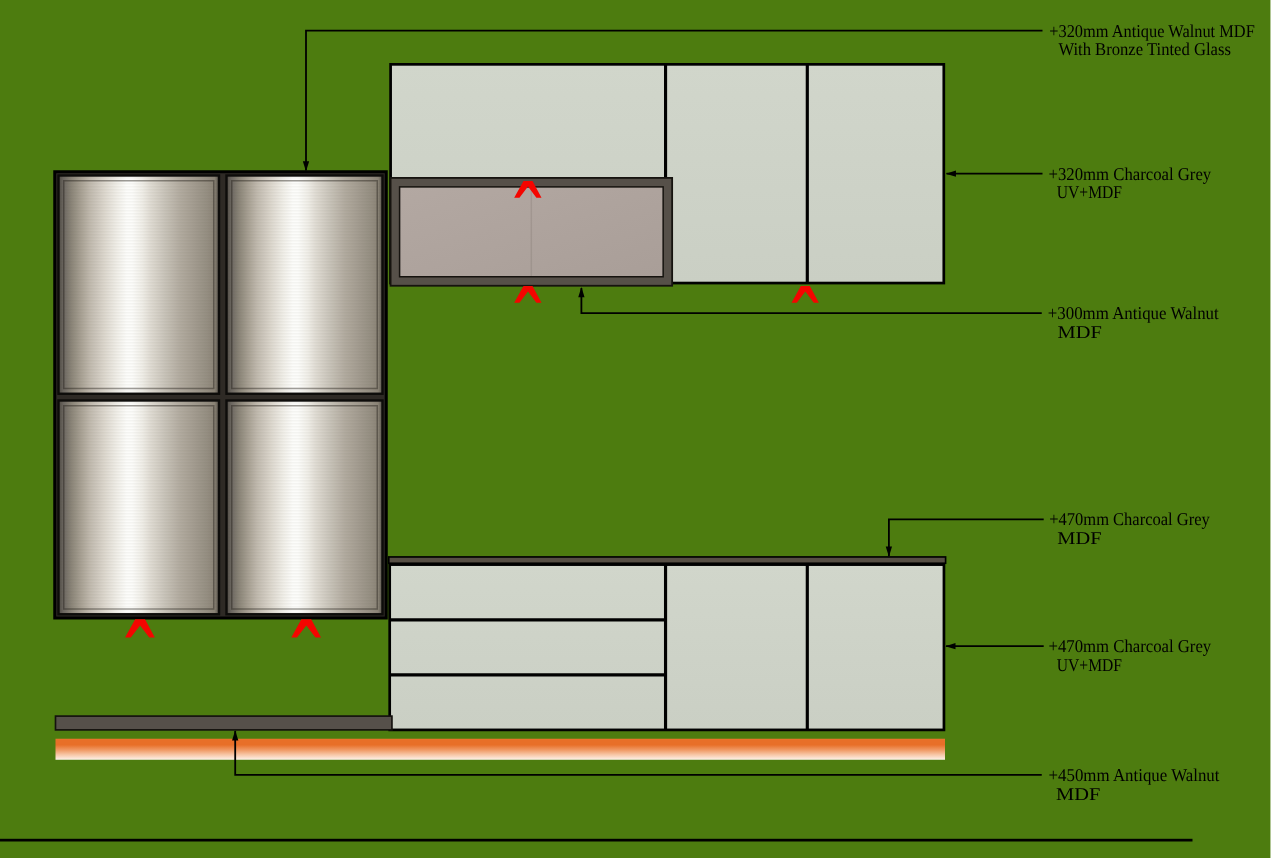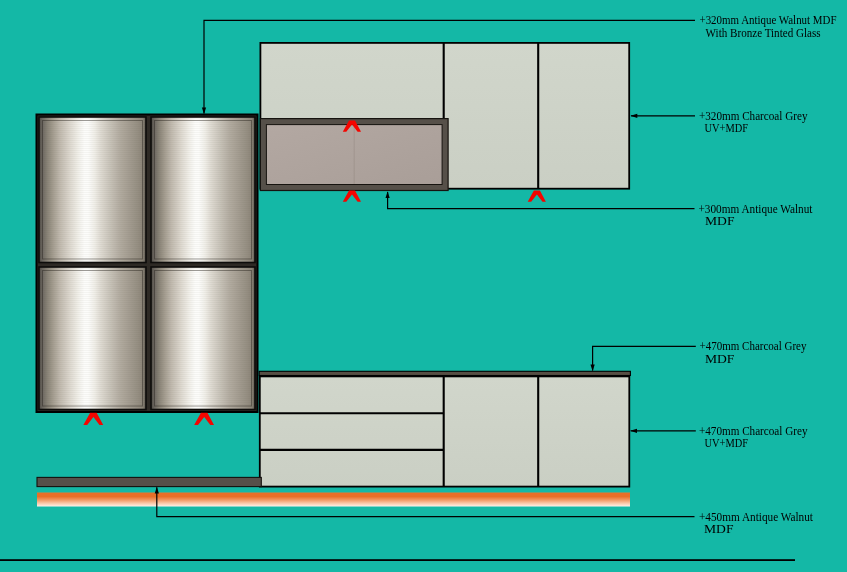--- a/index.html
+++ b/index.html
@@ -1,16 +1,16 @@
 <!DOCTYPE html>
 <html><head>
 <meta charset="utf-8">
 <style>
   html,body{margin:0;padding:0;background:#ffffff;}
-  .page{position:relative;width:847px;height:572px;background:#14b8a6;overflow:hidden;
+  .page{position:relative;width:847px;height:572px;background:#4d7c0f;overflow:hidden;
         font-family:"Liberation Serif",serif;}
   svg{position:absolute;left:0;top:0;}
   text{font-family:"Liberation Serif",serif;font-size:12px;fill:#000000;}
 </style>
 </head>
 <body>
 <div class="page">
 <svg width="847" height="572" viewBox="0 0 847 572">
 <defs>
   <linearGradient id="met" x1="0" y1="0" x2="1" y2="0">

